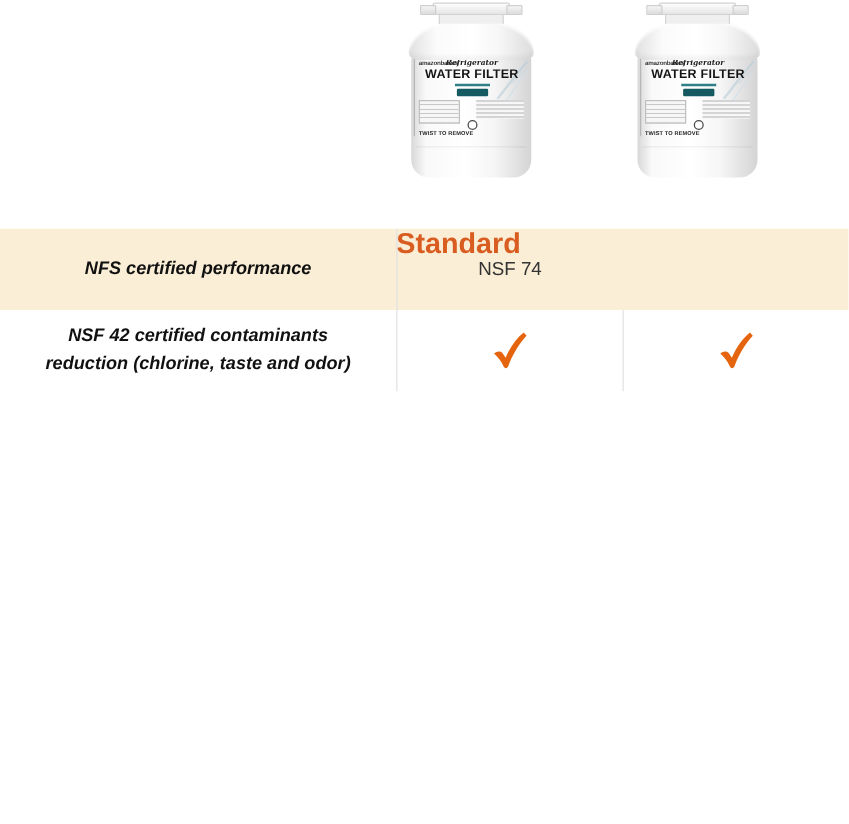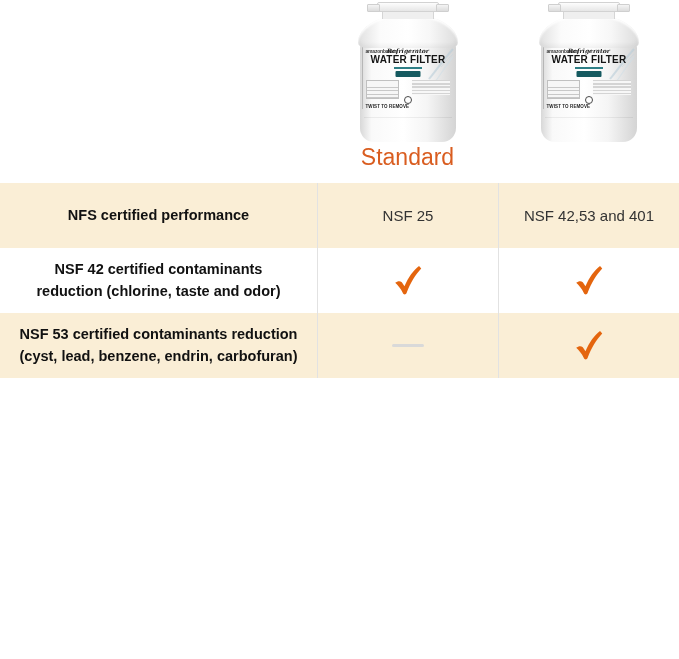--- a/index.html
+++ b/index.html
@@ -5,22 +5,22 @@
   :root{
     --accent:#d95d20; --check:#e4650e; --shade:#faeed6; --divider:#e2e2e2;
     --labelc:#111111; --valuec:#333333; --dash:#d9d9d9; --pagebg:#ffffff;
   }
   *{margin:0;padding:0;box-sizing:border-box;}
   body{background:#fff;font-family:"Liberation Sans",sans-serif;}
   .page{width:679px;height:659px;background:var(--pagebg);overflow:hidden;position:relative;}
 
   
   .header{display:grid;grid-template-columns:317px 181px 181px;height:183px;}
-  .product-col{display:flex;flex-direction:column;align-items:center;padding-top:2px;}
-  .product-title{margin-top:3px;font-size:23px;font-weight:400;color:var(--accent);line-height:1.1;}
+  .product-col{display:flex;flex-direction:column;align-items:flex-start;padding-top:2px;gap:37px;}
+  .product-title{margin-top:3px;font-size:23px;font-weight:700;color:var(--accent);line-height:1.1;}
 
   
   .filter{position:relative;width:120px;height:140px;}
   .filter > div{position:absolute;left:50%;transform:translateX(-50%);}
   .cap-flange{top:0;width:62px;height:10px;background:linear-gradient(#fdfdfd,#e6e6e6);
     border:1px solid #d2d2d2;border-radius:2px;z-index:3;}
   .cap-flange::before,.cap-flange::after{content:"";position:absolute;top:1px;width:11px;height:6px;
     background:linear-gradient(#f4f4f4,#dcdcdc);border:1px solid #cfcfcf;border-radius:1px;}
   .cap-flange::before{left:-11px;}  .cap-flange::after{right:-11px;}
   .cap-collar{top:9px;width:52px;height:8px;background:#efefef;border-left:1px solid #d5d5d5;
@@ -53,21 +53,21 @@
   
   .table{width:679px;}
   .row{display:grid;grid-template-columns:317px 181px 181px;min-height:65px;}
   .row:nth-child(odd){background:var(--shade);}
   .row:nth-child(4){min-height:92px;gap:15px;}
   .row:nth-child(5){min-height:93px;}
   .row:nth-child(6){min-height:90px;}
   .cell{display:flex;align-items:center;justify-content:center;text-align:center;}
   .value-cell{border-left:1.5px solid var(--divider);}
   .label-cell{font-weight:700;font-size:14.5px;color:var(--labelc);
-    white-space:pre-line;line-height:1.45;padding:8px 8px;}
+    white-space:pre-line;line-height:1.45;padding:8px 8px;font-style:italic;}
   .value-text{font-size:15px;color:var(--valuec);}
   .dash{width:32px;height:3px;border-radius:2px;background:var(--dash);}
   .check-svg{width:30px;height:33px;}
 </style>
 </head>
 <body>
 
 <div class="page">
 
   <div class="header">
@@ -124,46 +124,31 @@
           </div>
         </div>
       </div>
     </div>
   </div>
 
   <div class="table" id="comparison-table">
       <div class="row">
         <div class="cell label-cell">NFS certified performance</div>
         <div class="cell value-cell">
-          <span class="value-text">NSF 25</span>
-        </div>
-        <div class="cell value-cell">
-          <span class="value-text">NSF 42,53 and 401</span>
+          <span class="value-text">NSF 74</span>
         </div>
       </div>
       <div class="row">
         <div class="cell label-cell">NSF 42 certified contaminants
 reduction (chlorine, taste and odor)</div>
         <div class="cell value-cell">
           <svg class="check-svg" viewBox="0 0 34 36">
             <path d="M2.5 20.5 C5 18.5 8 18 10 20 L13 24.5 C17.5 14 23 6.5 29.5 1.5 L32 4.5 C25.5 11.5 19.5 21 15.5 32 C14.5 34.5 12 34.5 11 32 C9 27 5.5 23.5 2.5 20.5 Z" fill="var(--check)"></path>
           </svg>
         </div>
         <div class="cell value-cell">
           <svg class="check-svg" viewBox="0 0 34 36">
             <path d="M2.5 20.5 C5 18.5 8 18 10 20 L13 24.5 C17.5 14 23 6.5 29.5 1.5 L32 4.5 C25.5 11.5 19.5 21 15.5 32 C14.5 34.5 12 34.5 11 32 C9 27 5.5 23.5 2.5 20.5 Z" fill="var(--check)"></path>
           </svg>
         </div>
       </div>
-      <div class="row">
-        <div class="cell label-cell">NSF 53 certified contaminants reduction
-(cyst, lead, benzene, endrin, carbofuran)</div>
-        <div class="cell value-cell">
-          <div class="dash"></div>
-        </div>
-        <div class="cell value-cell">
-          <svg class="check-svg" viewBox="0 0 34 36">
-            <path d="M2.5 20.5 C5 18.5 8 18 10 20 L13 24.5 C17.5 14 23 6.5 29.5 1.5 L32 4.5 C25.5 11.5 19.5 21 15.5 32 C14.5 34.5 12 34.5 11 32 C9 27 5.5 23.5 2.5 20.5 Z" fill="var(--check)"></path>
-          </svg>
-        </div>
-      </div>
     </div>
 </div>
 
 </body></html>

